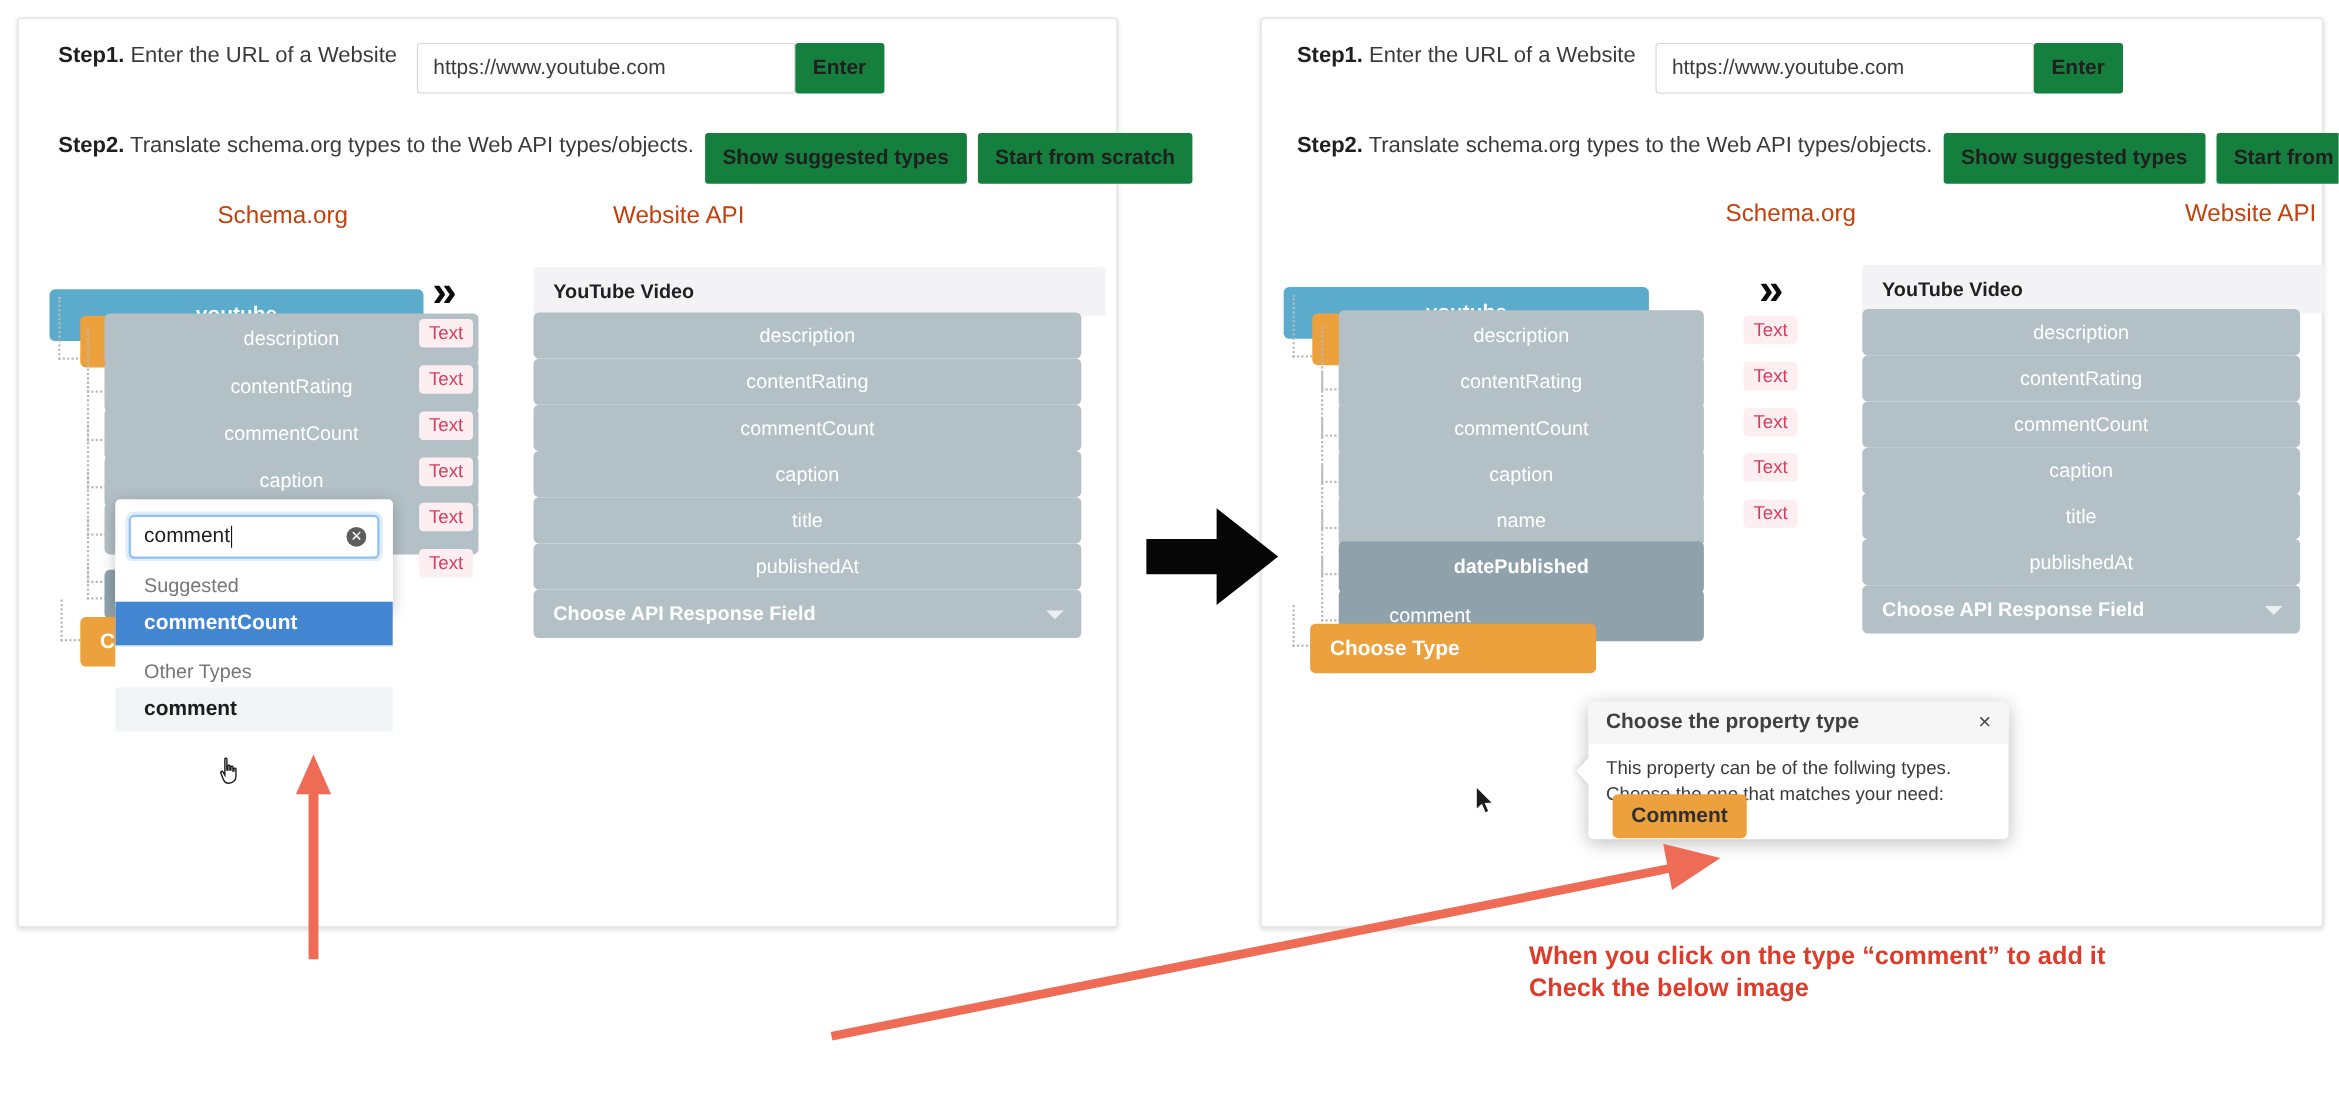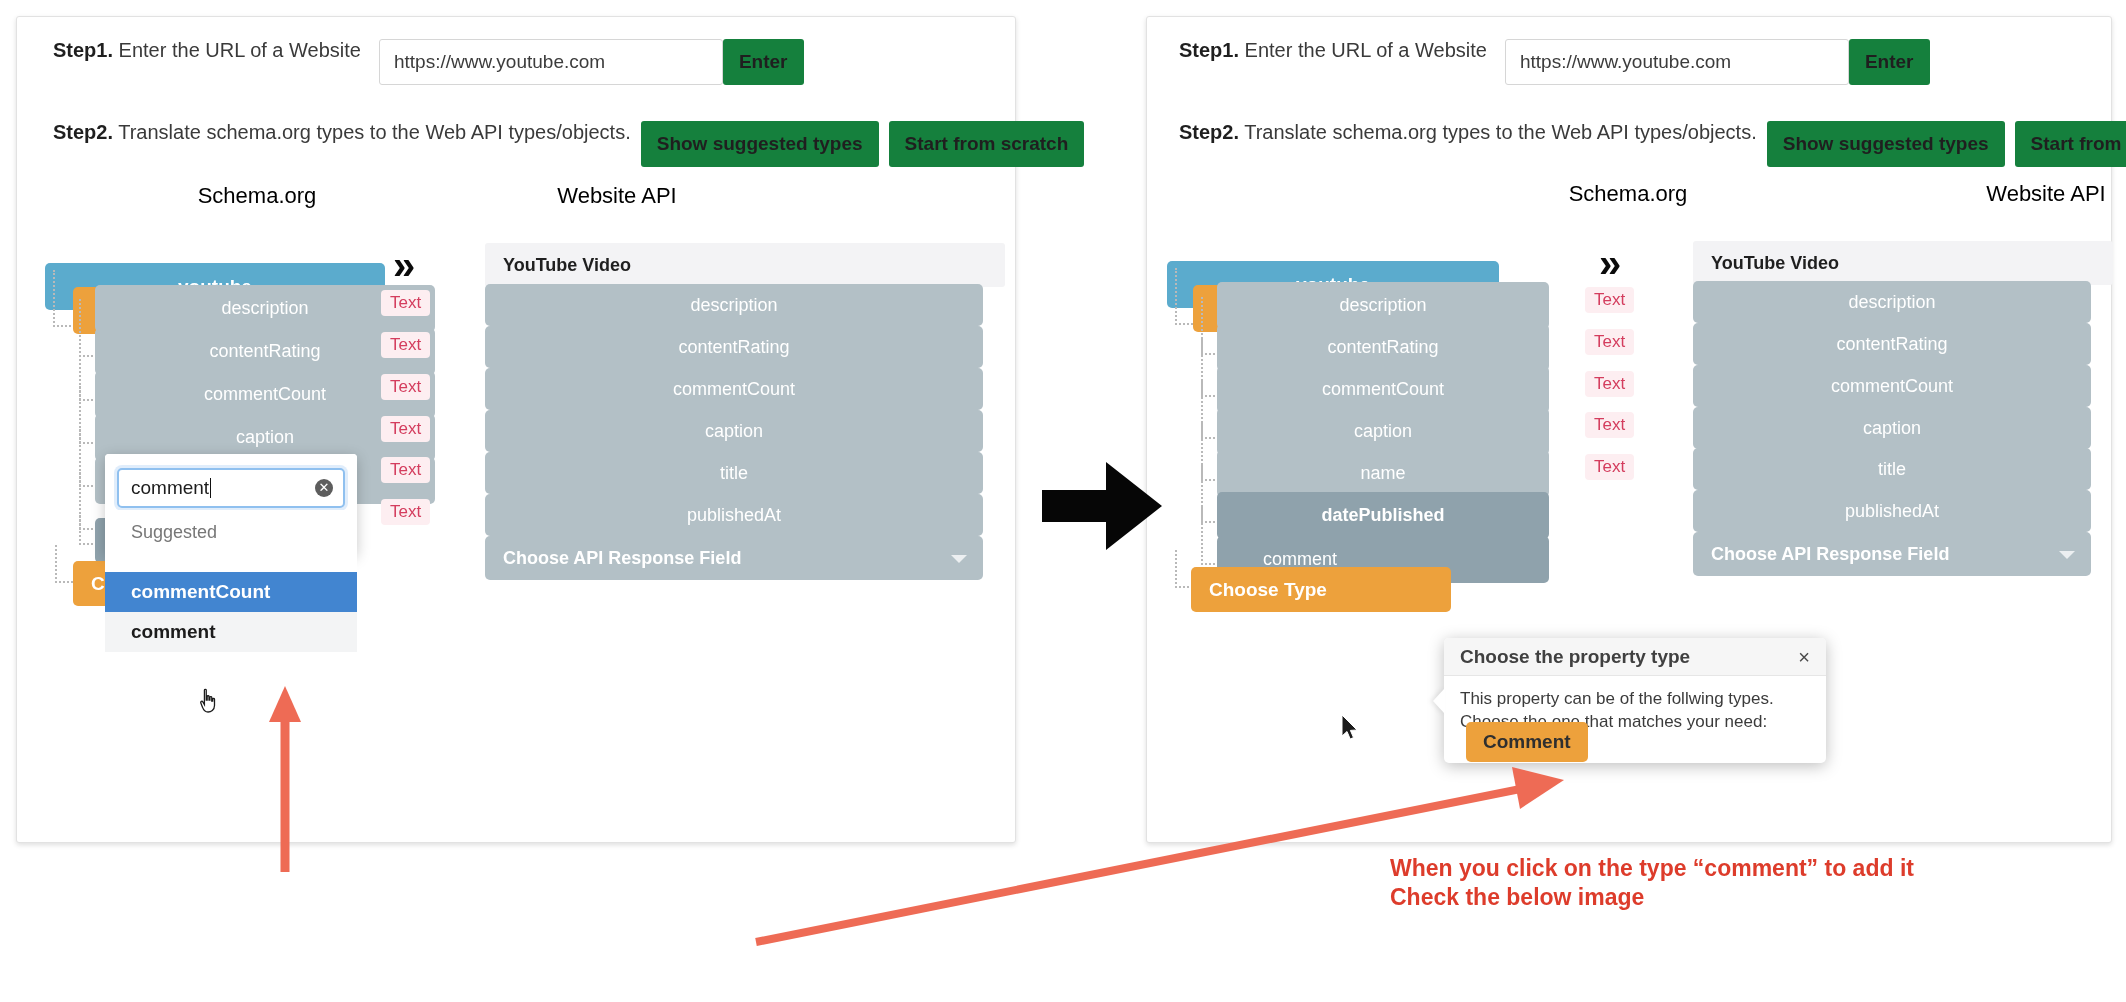--- a/index.html
+++ b/index.html
@@ -35,21 +35,21 @@
   }
   .btn-flat {
     height: 46px; background: #15803d; border: none; border-radius: 3px;
     padding: 0 16px; font-size: 19px; font-weight: bold; color: #1f1f1f;
     display: flex; align-items: center; justify-content: center;
     cursor: pointer; white-space: nowrap;
   }
 
   
   .col-caption {
-    position: absolute; font-size: 22px; color: #000000;
+    position: absolute; font-size: 22px; color: #c2410c;
     text-align: center; white-space: nowrap;
   }
 
   
   .node {
     position: absolute; border-radius: 5px;
     display: flex; align-items: center; justify-content: center;
     font-size: 18px; color: #ffffff; white-space: nowrap;
   }
   .node.site  { background: #5babcd; font-weight: bold; font-size: 19px; }
@@ -124,21 +124,21 @@
     position: absolute; right: 10px; top: 50%; margin-top: -9px;
     width: 18px; height: 18px; border-radius: 50%; background: #5d5d5d;
     color: #fff; font-size: 13px; line-height: 18px; text-align: center;
     font-family: "Liberation Sans", sans-serif;
   }
   .dd-list {
     position: absolute; left: 0; top: 56px; width: 252px;
     background: #fff; border-radius: 0 0 4px 4px;
   }
   .dd-group {
-    font-size: 18px; color: #777; padding: 12px 0 29px 26px;
+    font-size: 18px; color: #777; padding: 12px 0 4px 26px;
     background: #fff; border-top: 1px solid #ececec;
   }
   .dd-group.first { border-top: none; }
   .dd-item {
     font-size: 19px; padding: 9px 0 9px 26px; font-weight: bold; color: #1c1c1c;
   }
   .dd-item.sel { background: #4285d0; color: #fff; }
   .dd-item.hover { background: #f3f4f5; }
 
   .cursor-hand {
@@ -265,20 +265,21 @@
     <div id="dropdown">
       <div class="dd-box"></div>
       <div class="dd-search">
         <span>comment</span>
           <i class="dd-caret-bar"></i>
         <span class="dd-clear">✕</span>
       </div>
       <div class="dd-list">
         <div class="dd-group first">Suggested</div>
         <div class="dd-item sel">commentCount</div>
+        <div class="dd-group">Other Types</div>
         <div class="dd-item hover">comment</div>
         <div style="height:10px;"></div>
       </div>
     </div>
   </div>
 
   <svg class="cursor-hand" style="left:198px; top:688px;" viewBox="0 0 24 28">
     <path d="M7 2 C7 1 9 1 9 2 L9 13 L10 13 L10 9 C10 8 12 8 12 9 L12 13 L13 13 L13 10 C13 9 15 9 15 10 L15 14 L16 14 L16 12 C16 11 18 11 18 12 L18 19 C18 24 14 26 11 26 C8 26 6 24 5 21 L3 16 C2.5 14.5 4.5 13.5 5.3 15 L7 18 Z" fill="#ffffff" stroke="#1b1b1b" stroke-width="1.4"></path>
   </svg>
 

